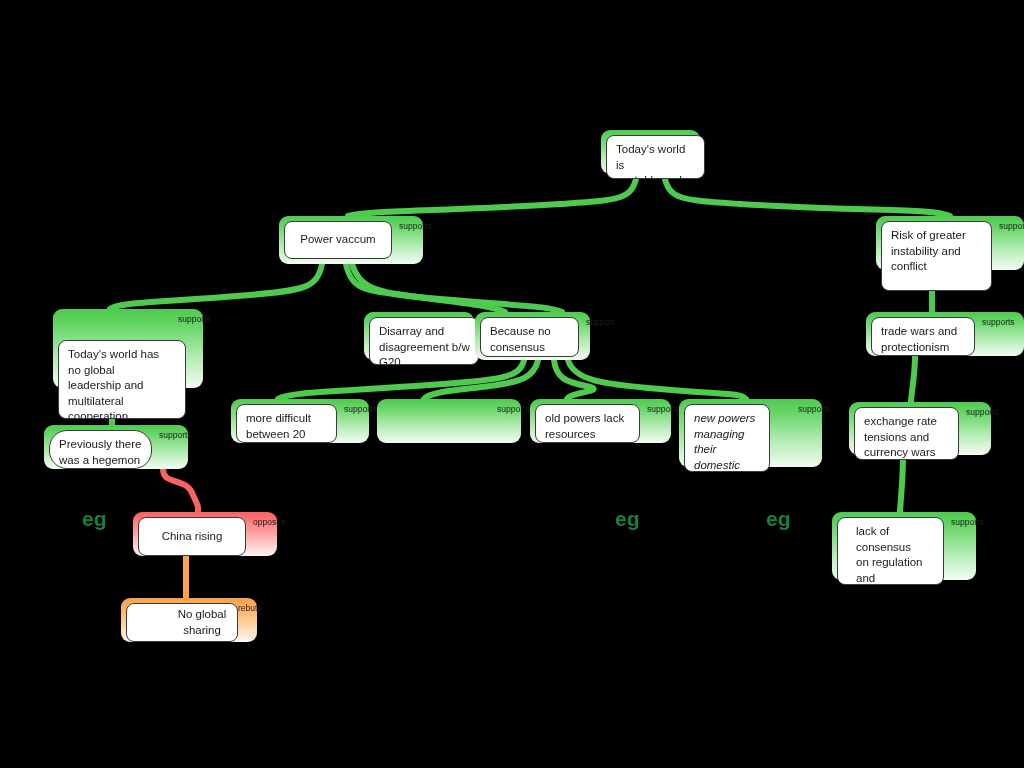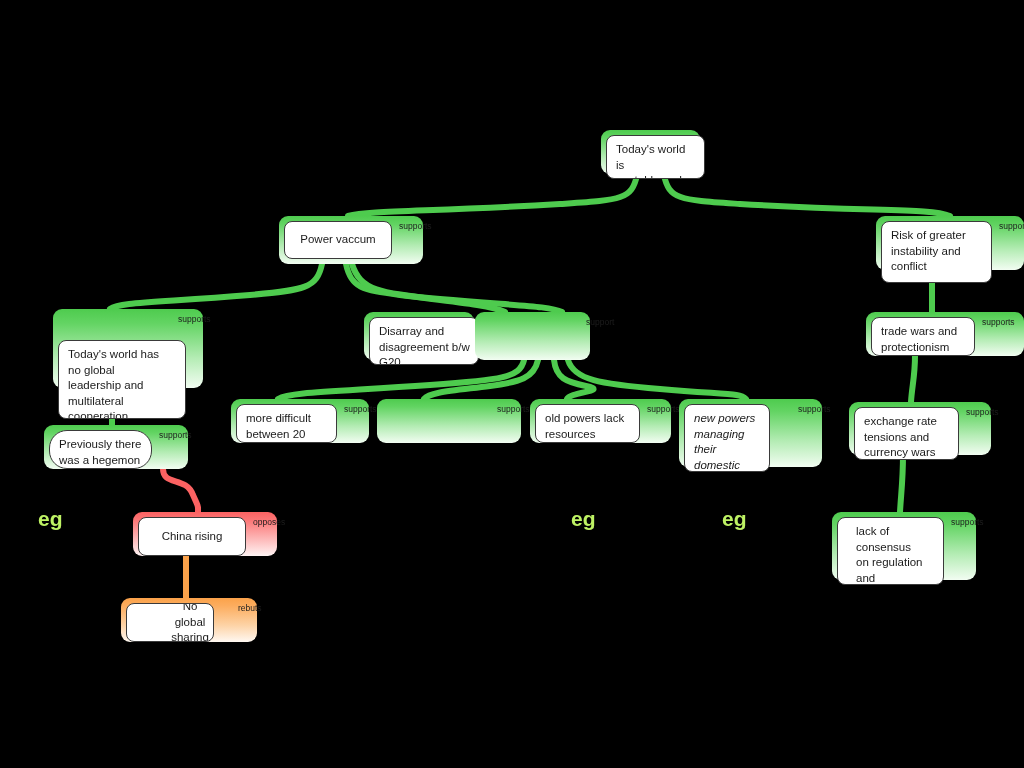--- a/index.html
+++ b/index.html
@@ -66,23 +66,24 @@
     line-height: 10px;
     color: #1d1d1d;
     white-space: nowrap;
   }
 
   
   .eg {
     position: absolute;
     font-size: 21px;
     font-weight: bold;
-    color: #bef264;
+    color: #15803d;
     line-height: 21px;
     letter-spacing: 0px;
+    margin-left: 44px;
   }
 </style>
 </head>
 <body>
 
 <div id="canvas">
   <svg id="edges" viewBox="0 0 1024 768" xmlns="http://www.w3.org/2000/svg">
       <path d="M 637 175 C 632 200, 620 200, 560 204 C 430 212, 370 210, 348 216" fill="none" stroke="#4ecb4e" stroke-width="6" stroke-linecap="round" stroke-linejoin="round"></path>
       <path d="M 664 175 C 669 200, 681 200, 740 204 C 880 212, 930 208, 950 216" fill="none" stroke="#4ecb4e" stroke-width="6" stroke-linecap="round" stroke-linejoin="round"></path>
       <path d="M 322 264 C 317 288, 305 290, 250 295 C 150 303, 120 302, 110 309" fill="none" stroke="#4ecb4e" stroke-width="6" stroke-linecap="round" stroke-linejoin="round"></path>
@@ -103,39 +104,41 @@
       <div class="card" style="width: 99px; height: 44px;">Today's world is
 unstable and
 dangerous</div>
     </div>
     <div class="node green" style="left: 279px; top: 216px; width: 144px; height: 48px;">
       <div class="badge" style="left: 120px;">supports</div>
       <div class="card center" style="width: 108px; height: 38px;">Power vaccum</div>
     </div>
     <div class="node green" style="left: 876px; top: 216px; width: 148px; height: 54px;">
       <div class="badge" style="left: 123px;">supports</div>
-      <div class="card" style="width: 111px; height: 62px;">Risk of greater
+      <div class="card" style="width: 111px; height: 70px;">Risk of greater
 instability and
 conflict</div>
     </div>
     <div class="node green" style="left: 53px; top: 309px; width: 150px; height: 79px;">
       <div class="badge" style="left: 125px;">supports</div>
       <div class="card" style="width: 128px; height: 79px; margin-top: 26px;">Today's world has
 no global
 leadership and
 multilateral
 cooperation</div>
     </div>
     <div class="node green" style="left: 364px; top: 312px; width: 110px; height: 48px;">
       <div class="card" style="width: 110px; height: 48px;">Disarray and
 disagreement b/w
 G20</div>
     </div>
     <div class="node green" style="left: 475px; top: 312px; width: 115px; height: 48px;">
       <div class="badge" style="left: 111px;">support</div>
+      <div class="card" style="width: 99px; height: 40px;">Because no
+consensus</div>
     </div>
     <div class="node green" style="left: 44px; top: 425px; width: 144px; height: 44px;">
       <div class="badge" style="left: 115px;">supports</div>
       <div class="card" style="width: 103px; height: 39px; border-radius: 18px;">Previously there
 was a hegemon</div>
     </div>
     <div class="node green" style="left: 231px; top: 399px; width: 138px; height: 44px;">
       <div class="badge" style="left: 113px;">supports</div>
       <div class="card" style="width: 101px; height: 39px;">more difficult
 between 20 than 7</div>
@@ -172,18 +175,18 @@
 on regulation and
 supervision of
 financial instituitons</div>
     </div>
     <div class="node red" style="left: 133px; top: 512px; width: 144px; height: 44px;">
       <div class="badge" style="left: 120px;">opposes</div>
       <div class="card center" style="width: 108px; height: 39px;">China rising</div>
     </div>
     <div class="node orange" style="left: 121px; top: 598px; width: 136px; height: 44px;">
       <div class="badge" style="left: 117px;">rebuts</div>
-      <div class="card center" style="width: 88px; height: 39px; padding-left: 48px;">No global sharing</div>
+      <div class="card center" style="width: 112px; height: 39px; padding-left: 48px;">No global sharing</div>
     </div>
     <div class="eg" style="left: 38px; top: 508px;">eg</div>
     <div class="eg" style="left: 571px; top: 508px;">eg</div>
     <div class="eg" style="left: 722px; top: 508px;">eg</div>
   </div>
 
 </body></html>

